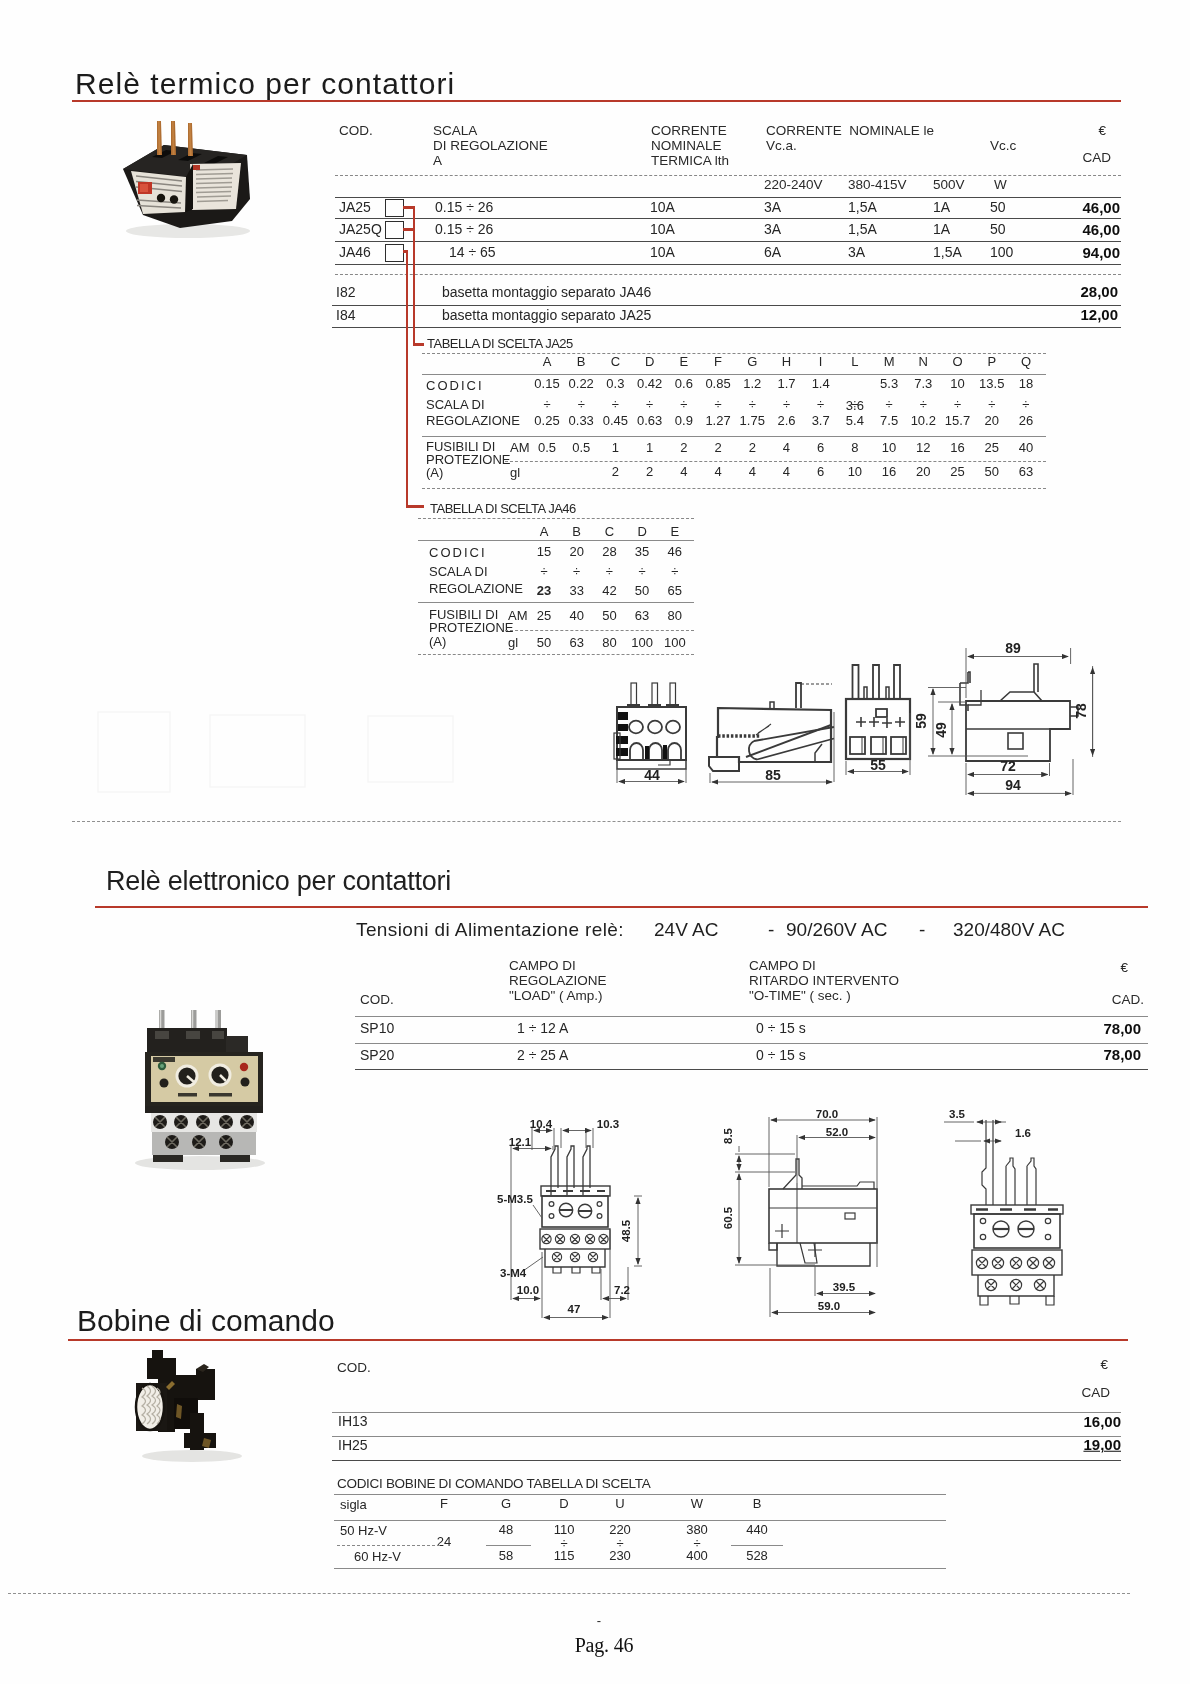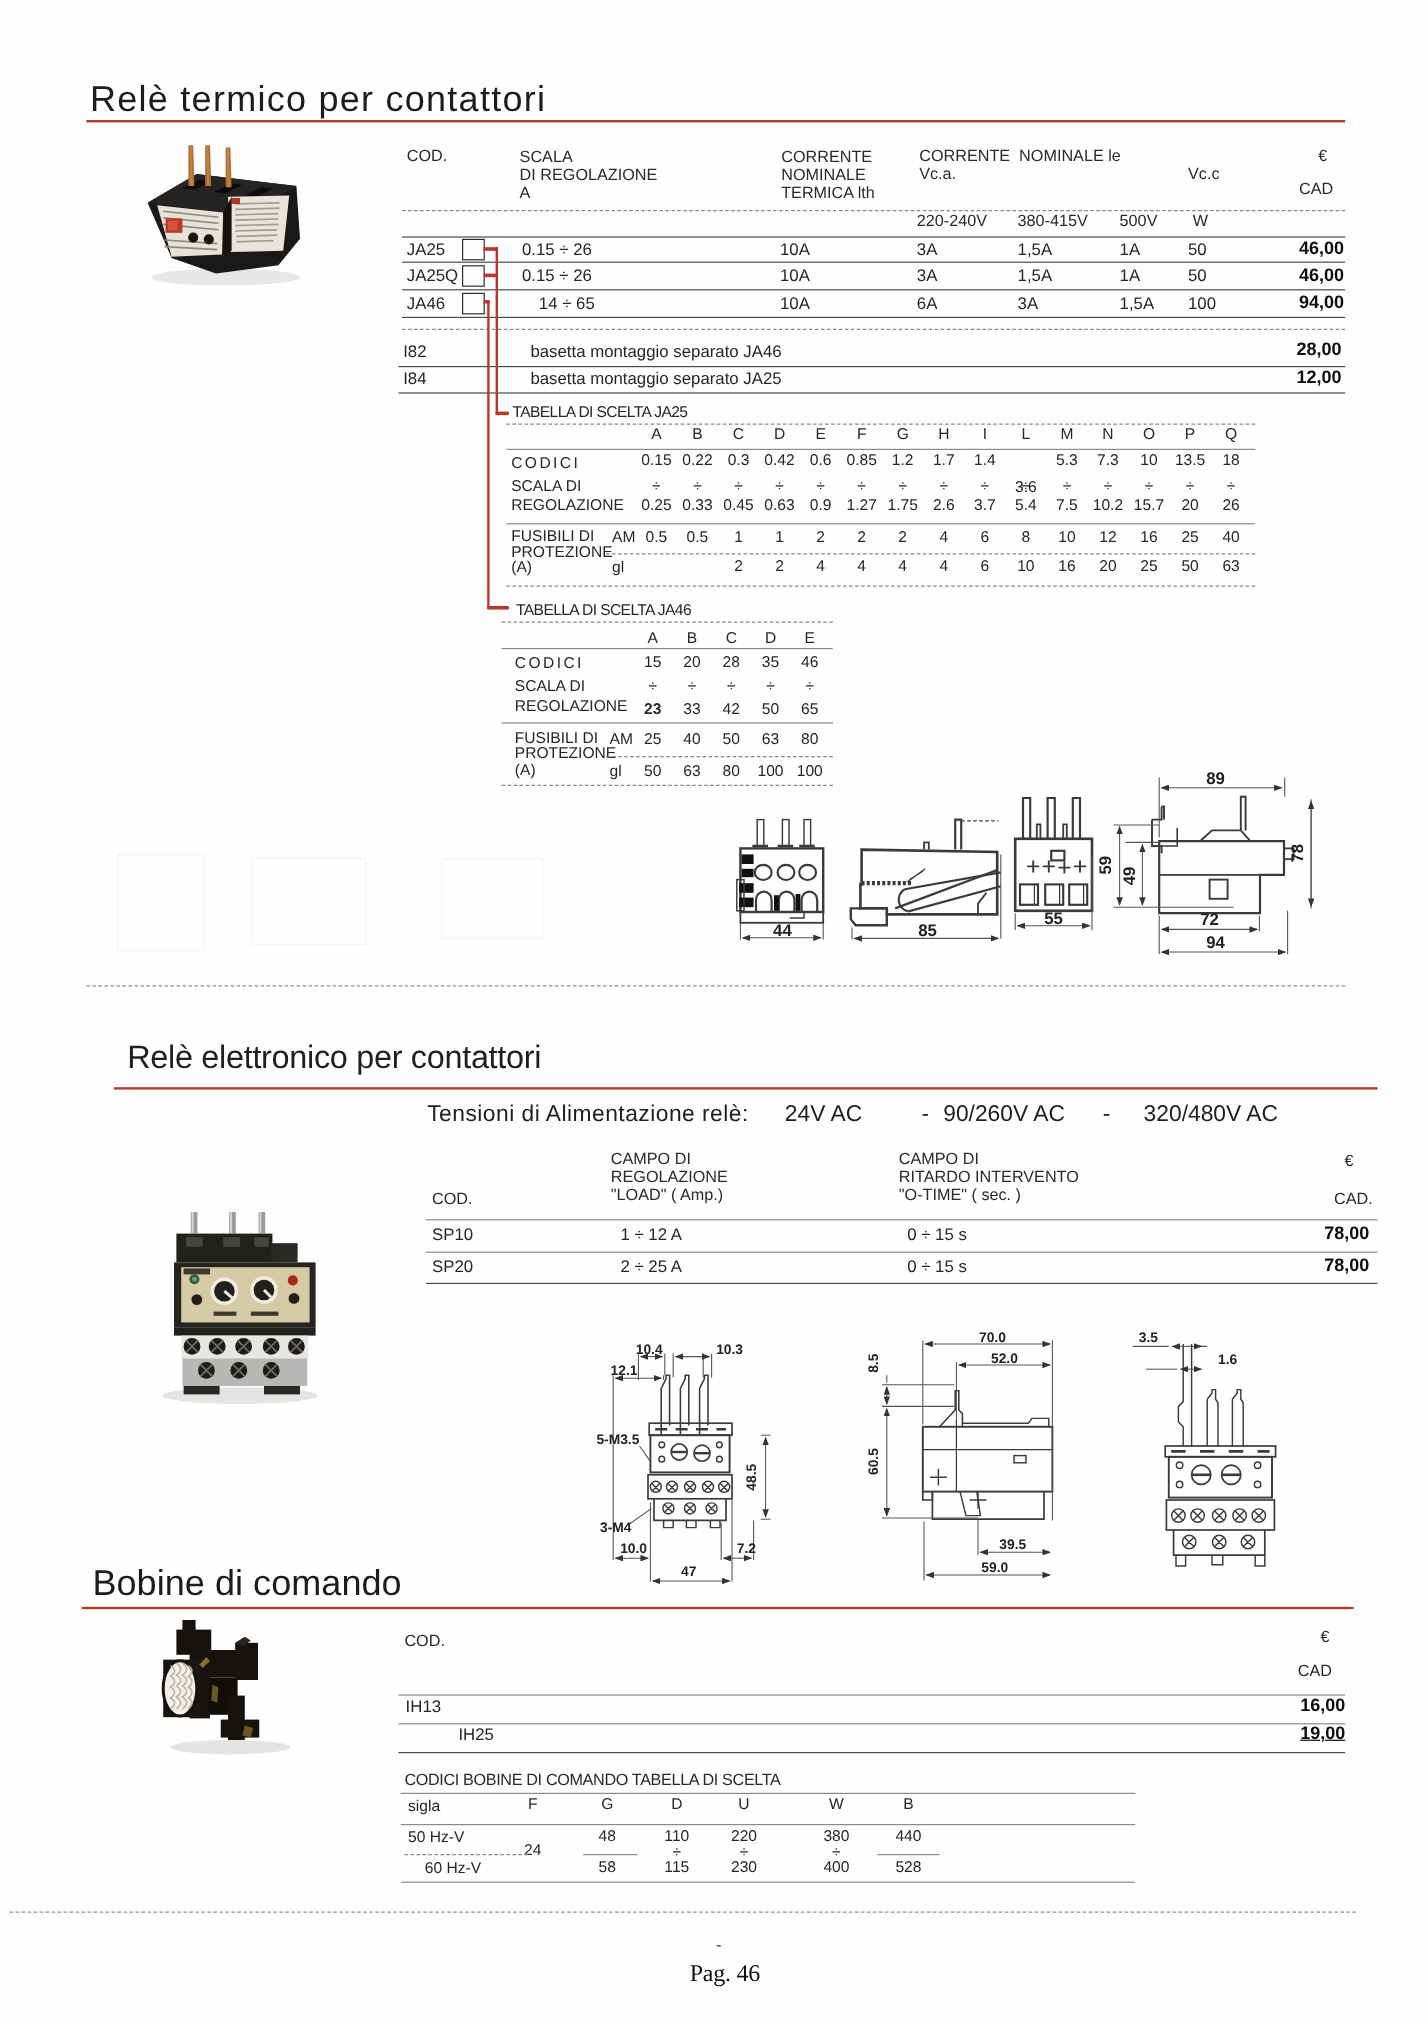--- a/index.html
+++ b/index.html
@@ -259,21 +259,21 @@
 <div class="ln" style="left:355px;top:1068.5px;width:793px"></div>
 <div class="t l ttl" style="left:77px;top:1320px;letter-spacing:0.05px">Bobine di comando</div>
 <div class="rd" style="left:68px;top:1338.5px;width:1060px;height:2.6px"></div>
 <div class="t l h" style="left:337px;top:1368px;">COD.</div>
 <div class="t r h" style="left:1108px;top:1365px;">€</div>
 <div class="t r h" style="left:1110px;top:1393px;">CAD</div>
 <div class="lg" style="left:332px;top:1411.5px;width:789px"></div>
 <div class="t l" style="left:338px;top:1422px;">IH13</div>
 <div class="t r b" style="left:1121px;top:1421.5px;">16,00</div>
 <div class="lg" style="left:332px;top:1435.5px;width:789px"></div>
-<div class="t l" style="left:338px;top:1445.5px;margin-left:44px;">IH25</div>
+<div class="t l" style="left:338px;top:1445.5px;">IH25</div>
 <div class="t r b" style="left:1121px;top:1445px;text-decoration:underline;">19,00</div>
 <div class="ln" style="left:332px;top:1459.5px;width:789px"></div>
 <div class="t l h" style="left:337px;top:1484px;letter-spacing:-0.3px">CODICI BOBINE DI COMANDO TABELLA DI SCELTA</div>
 <div class="lg" style="left:334px;top:1494px;width:612px"></div>
 <div class="t l s" style="left:340px;top:1505px;">sigla</div>
 <div class="t c s" style="left:444px;top:1504px;">F</div>
 <div class="t c s" style="left:506px;top:1504px;">G</div>
 <div class="t c s" style="left:564px;top:1504px;">D</div>
 <div class="t c s" style="left:620px;top:1504px;">U</div>
 <div class="t c s" style="left:697px;top:1504px;">W</div>

